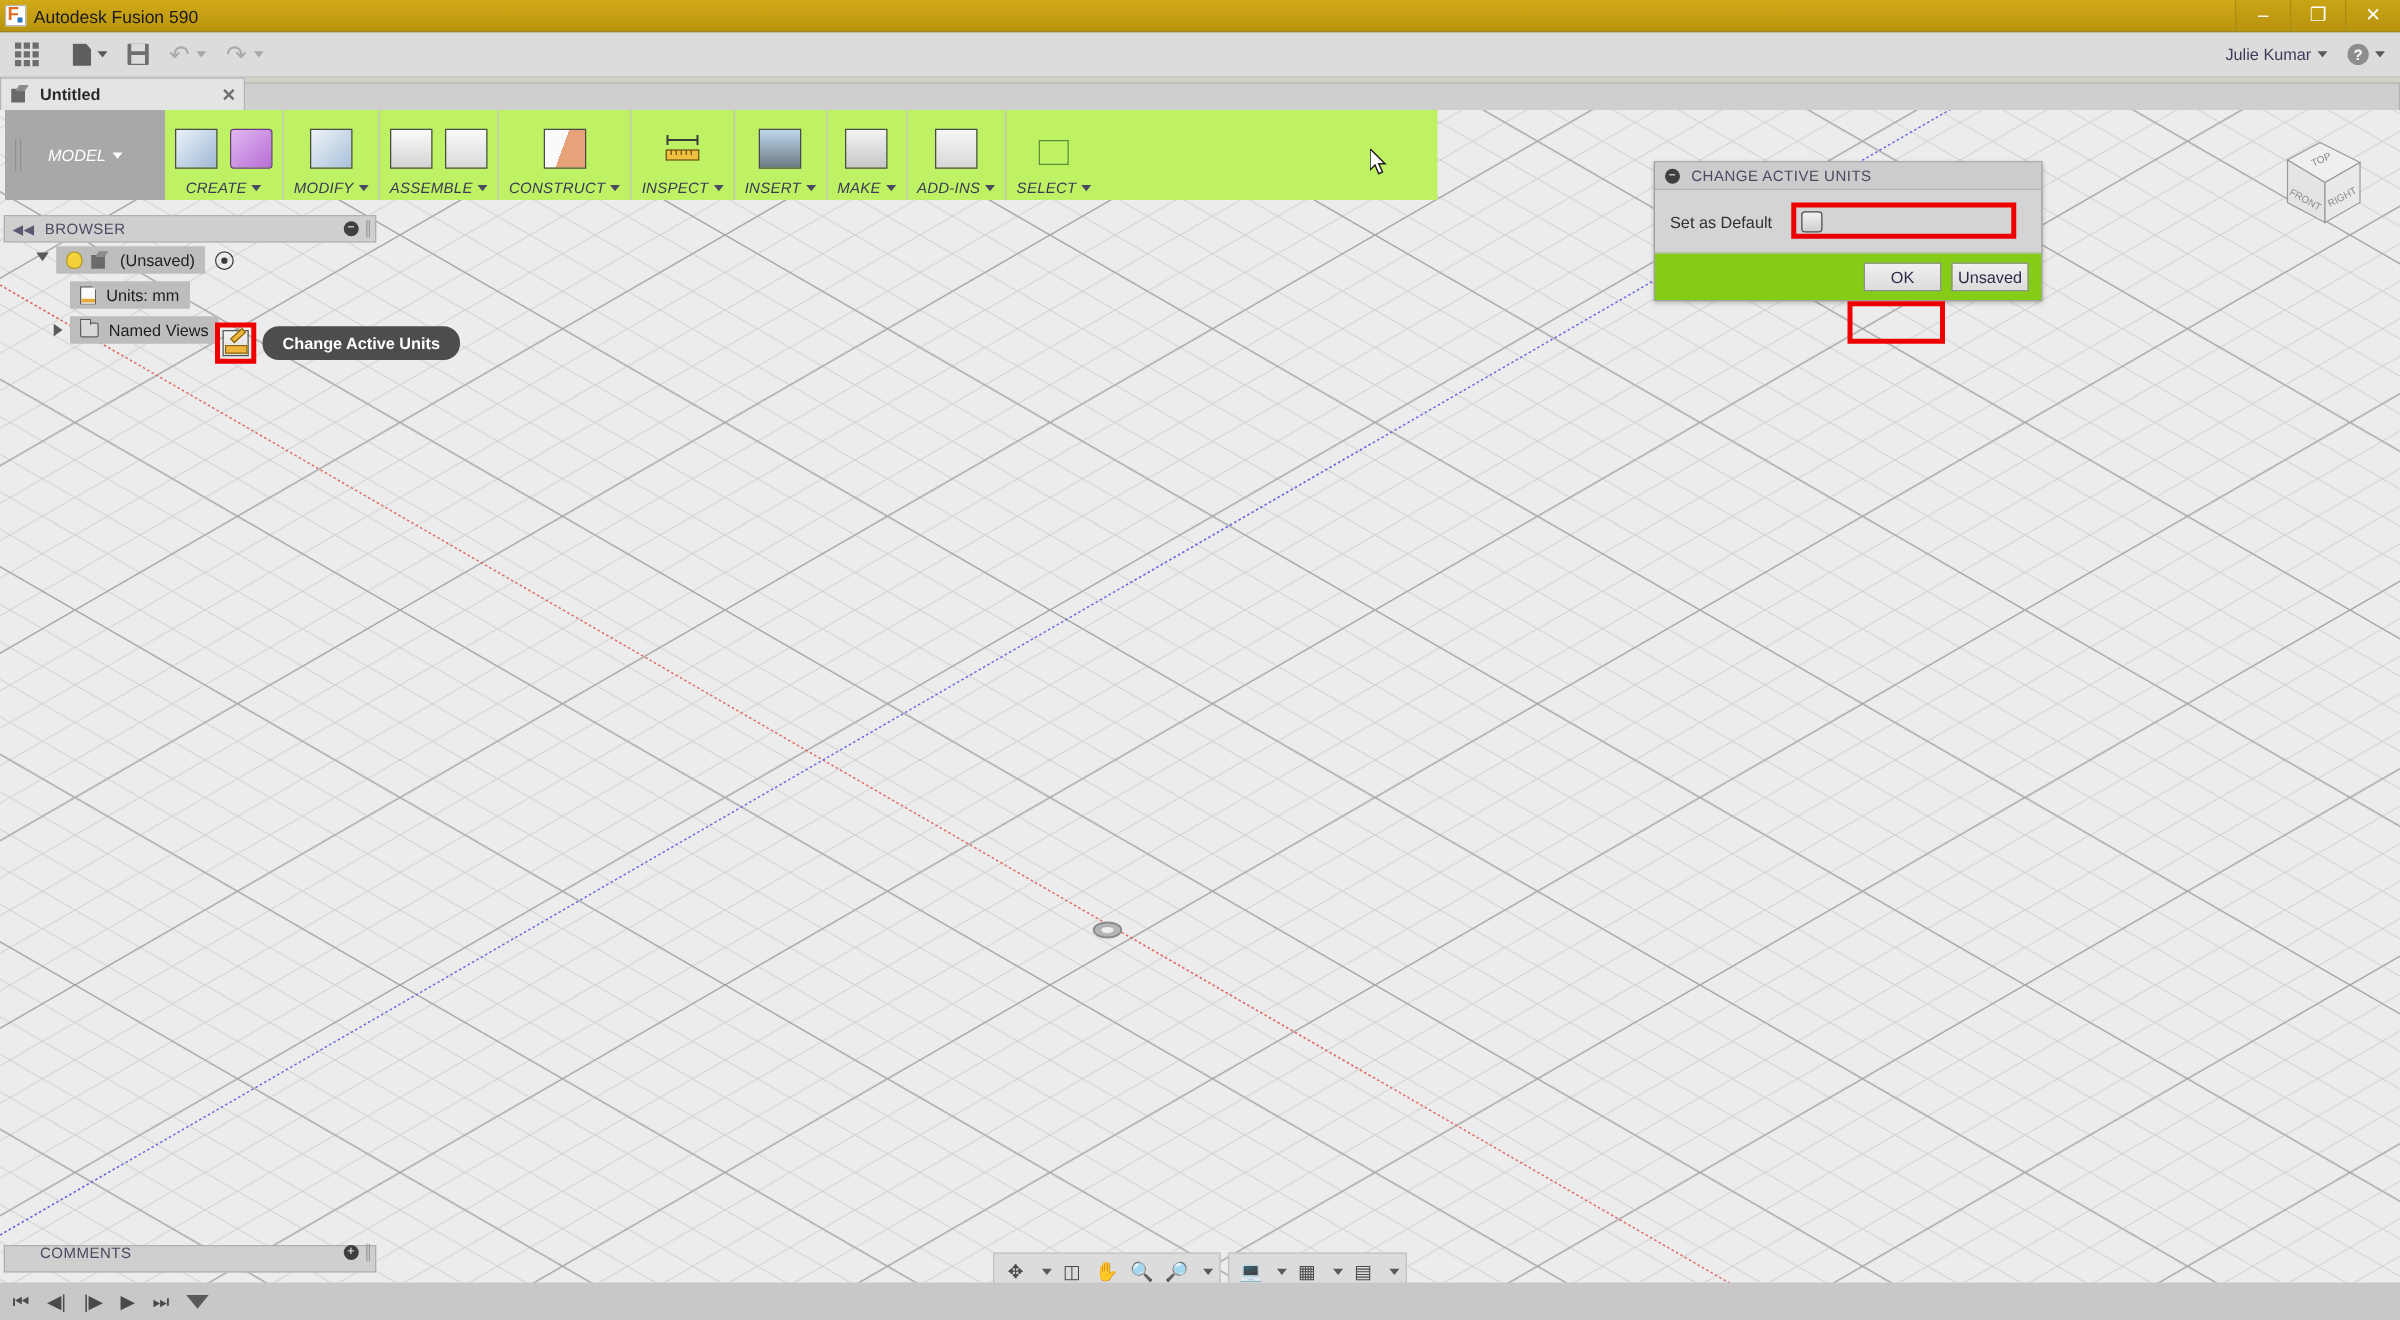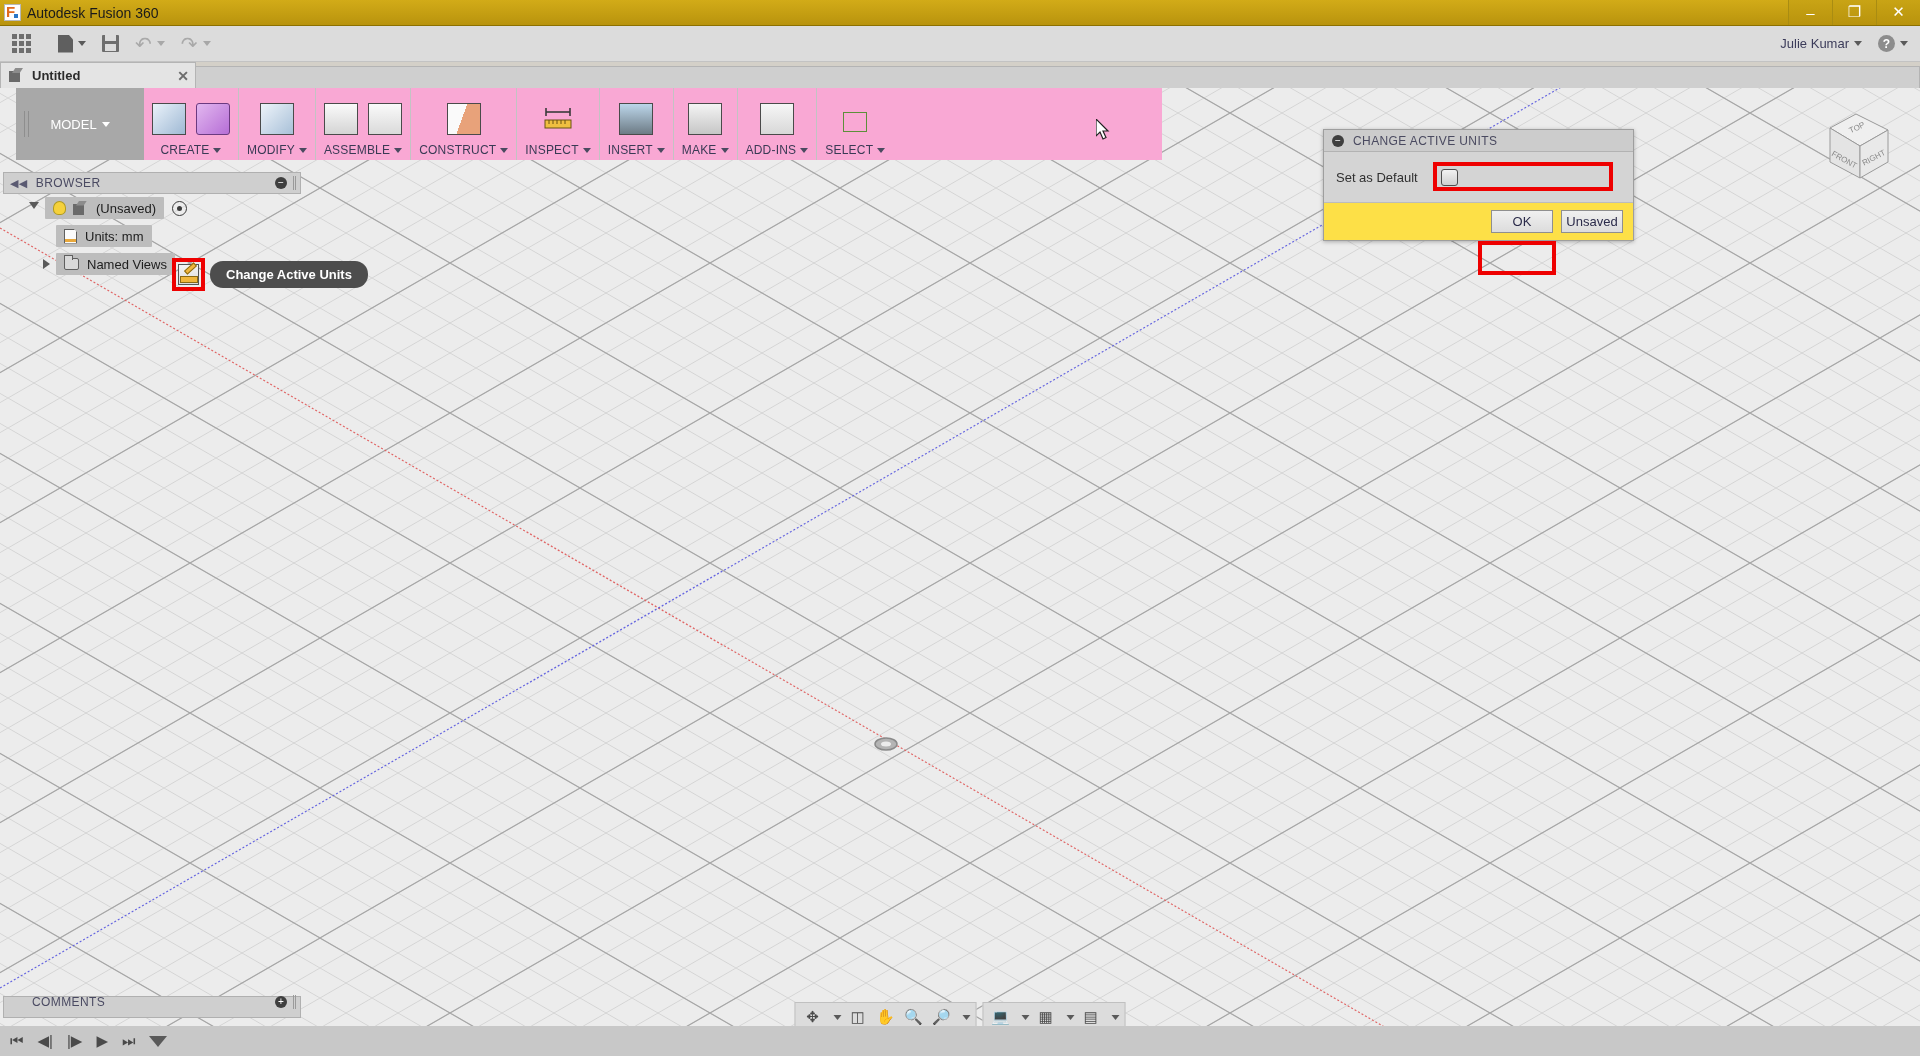--- a/index.html
+++ b/index.html
@@ -87,22 +87,22 @@
   #canvas {
     position:absolute; left:0; top:88px; width:1920px; height:968px;
     background:#ececec; overflow:hidden;
   }
   #grid-minor, #grid-major {
     position:absolute; left:-200px; top:-200px; width:2320px; height:1400px;
   }
 
   
   #ribbon {
-    position:absolute; left:16px; top:88px; width:1146px; height:72px;
-    background:#f9a8d4; display:flex; align-items:stretch;
+    position:absolute; left:4px; top:88px; width:1146px; height:72px;
+    background:#bef264; display:flex; align-items:stretch;font-style:italic;
   }
   #ws-btn {
     width:128px; background:#a8a8a8; display:flex; align-items:center; justify-content:center;
     color:#ffffff; font-size:13px; position:relative;
   }
   #ws-btn .grip { position:absolute; left:8px; top:50%; transform:translateY(-50%);
     width:5px; height:26px; border-left:1px solid #8e8e8e; border-right:1px solid #8e8e8e;}
   #ws-btn .caret { border-top-color:#ffffff; }
   .rib-group { display:flex; flex-direction:column; align-items:center; justify-content:space-between;
     padding:6px 8px 3px; border-right:1px solid #c3c3c3; }
@@ -193,21 +193,21 @@
   #unit-select {
     flex:1; height:22px; background:linear-gradient(#c6c6c6,#b8b8b8);
     border:1px solid #8f8f8f; display:flex; align-items:center;
     padding:0 6px; font-size:13px; color:#1e1e1e;
   }
   #unit-select .caret { margin-left:auto; border-top-color:#333; }
   #unit-select-hl { position:absolute; left:1433px; top:162px; width:180px; height:29px;
     border:4px solid #ee0000; }
   #chk-default { width:17px;height:17px;background:linear-gradient(#f2f2f2,#cfcfcf);
     border:1.5px solid #4e4e4e; border-radius:3px; }
-  #dlg-footer { border-top:1px solid #bcbcbc; background:#fde047;
+  #dlg-footer { border-top:1px solid #bcbcbc; background:#84cc16;
     display:flex; justify-content:flex-end; gap:8px; padding:7px 10px; }
   .dlg-btn { min-width:62px; height:23px; background:linear-gradient(#f0f0f0,#dcdcdc);
     border:1px solid #8f8f8f; font-size:13px; color:#2b2b4a;
     display:flex; align-items:center; justify-content:center; }
   #ok-hl { position:absolute; left:1478px; top:241px; width:78px; height:34px; border:4px solid #ee0000; }
 
   
   #viewcube { position:absolute; right:18px; top:16px; width:92px; height:86px; }
 
   
@@ -236,21 +236,21 @@
   #tl-filter::after{content:"";position:absolute;left:-2px;top:11px;width:4px;height:7px;background:#5a5a5a;}
 
   
   #cursor { position:absolute; left:1096px; top:119px; width:14px; height:21px; }
 </style>
 </head>
 <body>
 
 <div id="titlebar">
   <div id="app-logo"></div>
-  <div id="app-title">Autodesk Fusion 360</div>
+  <div id="app-title">Autodesk Fusion 590</div>
   <div id="win-controls">
     <div class="wbtn">–</div>
     <div class="wbtn">❐</div>
     <div class="wbtn close">✕</div>
   </div>
 </div>
 
 <div id="qat">
   <div class="qat-btn" id="qat-grid">
     <span class="grid9">

